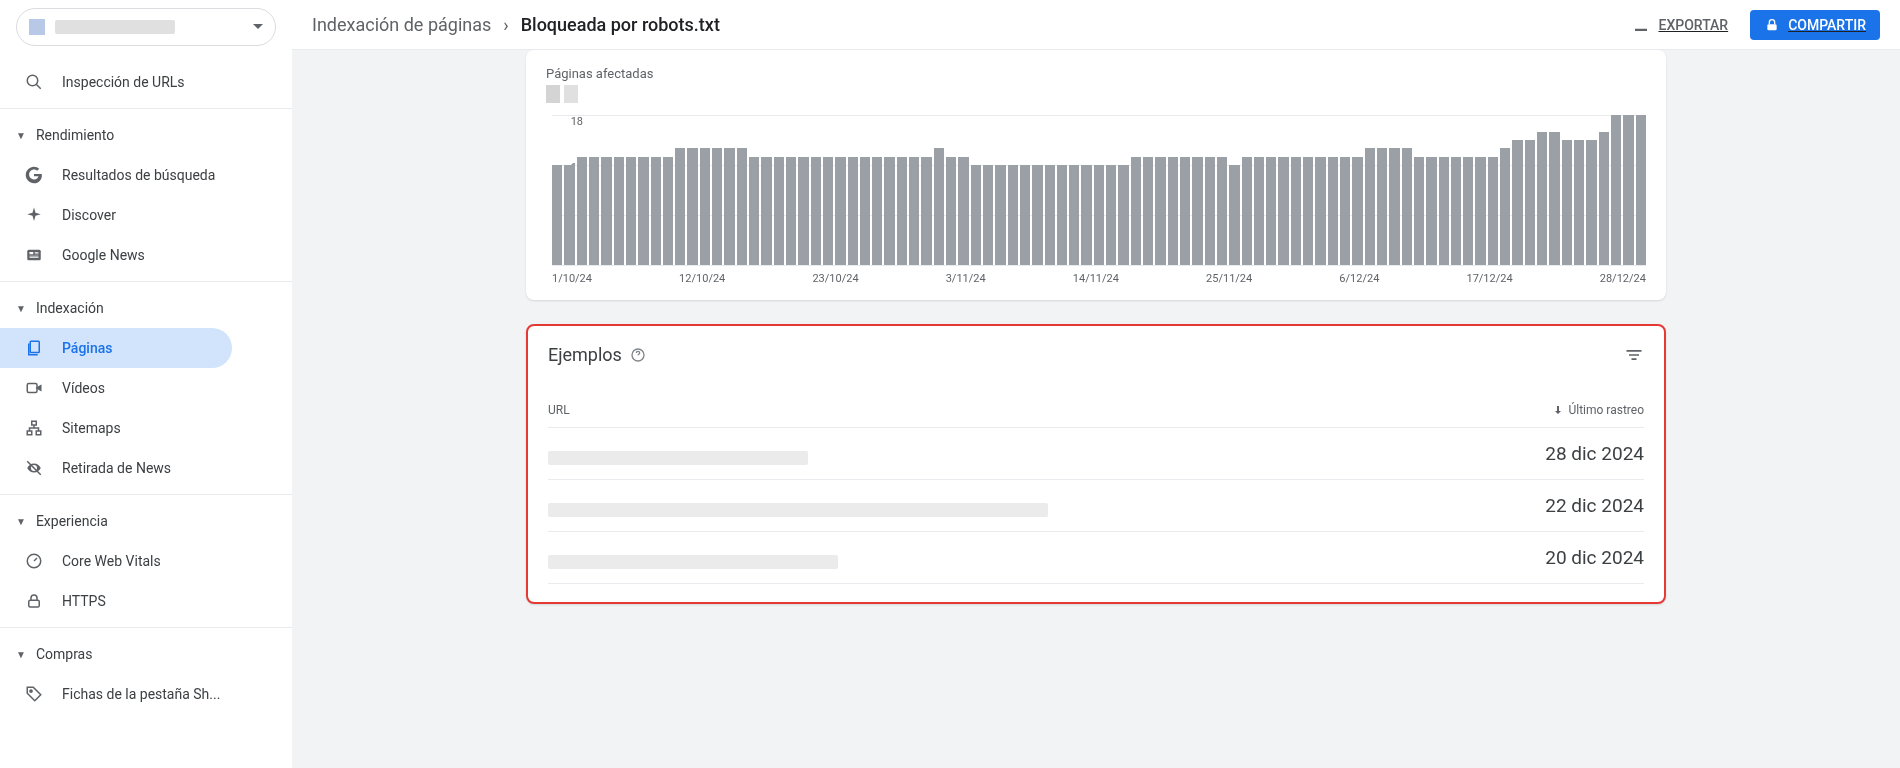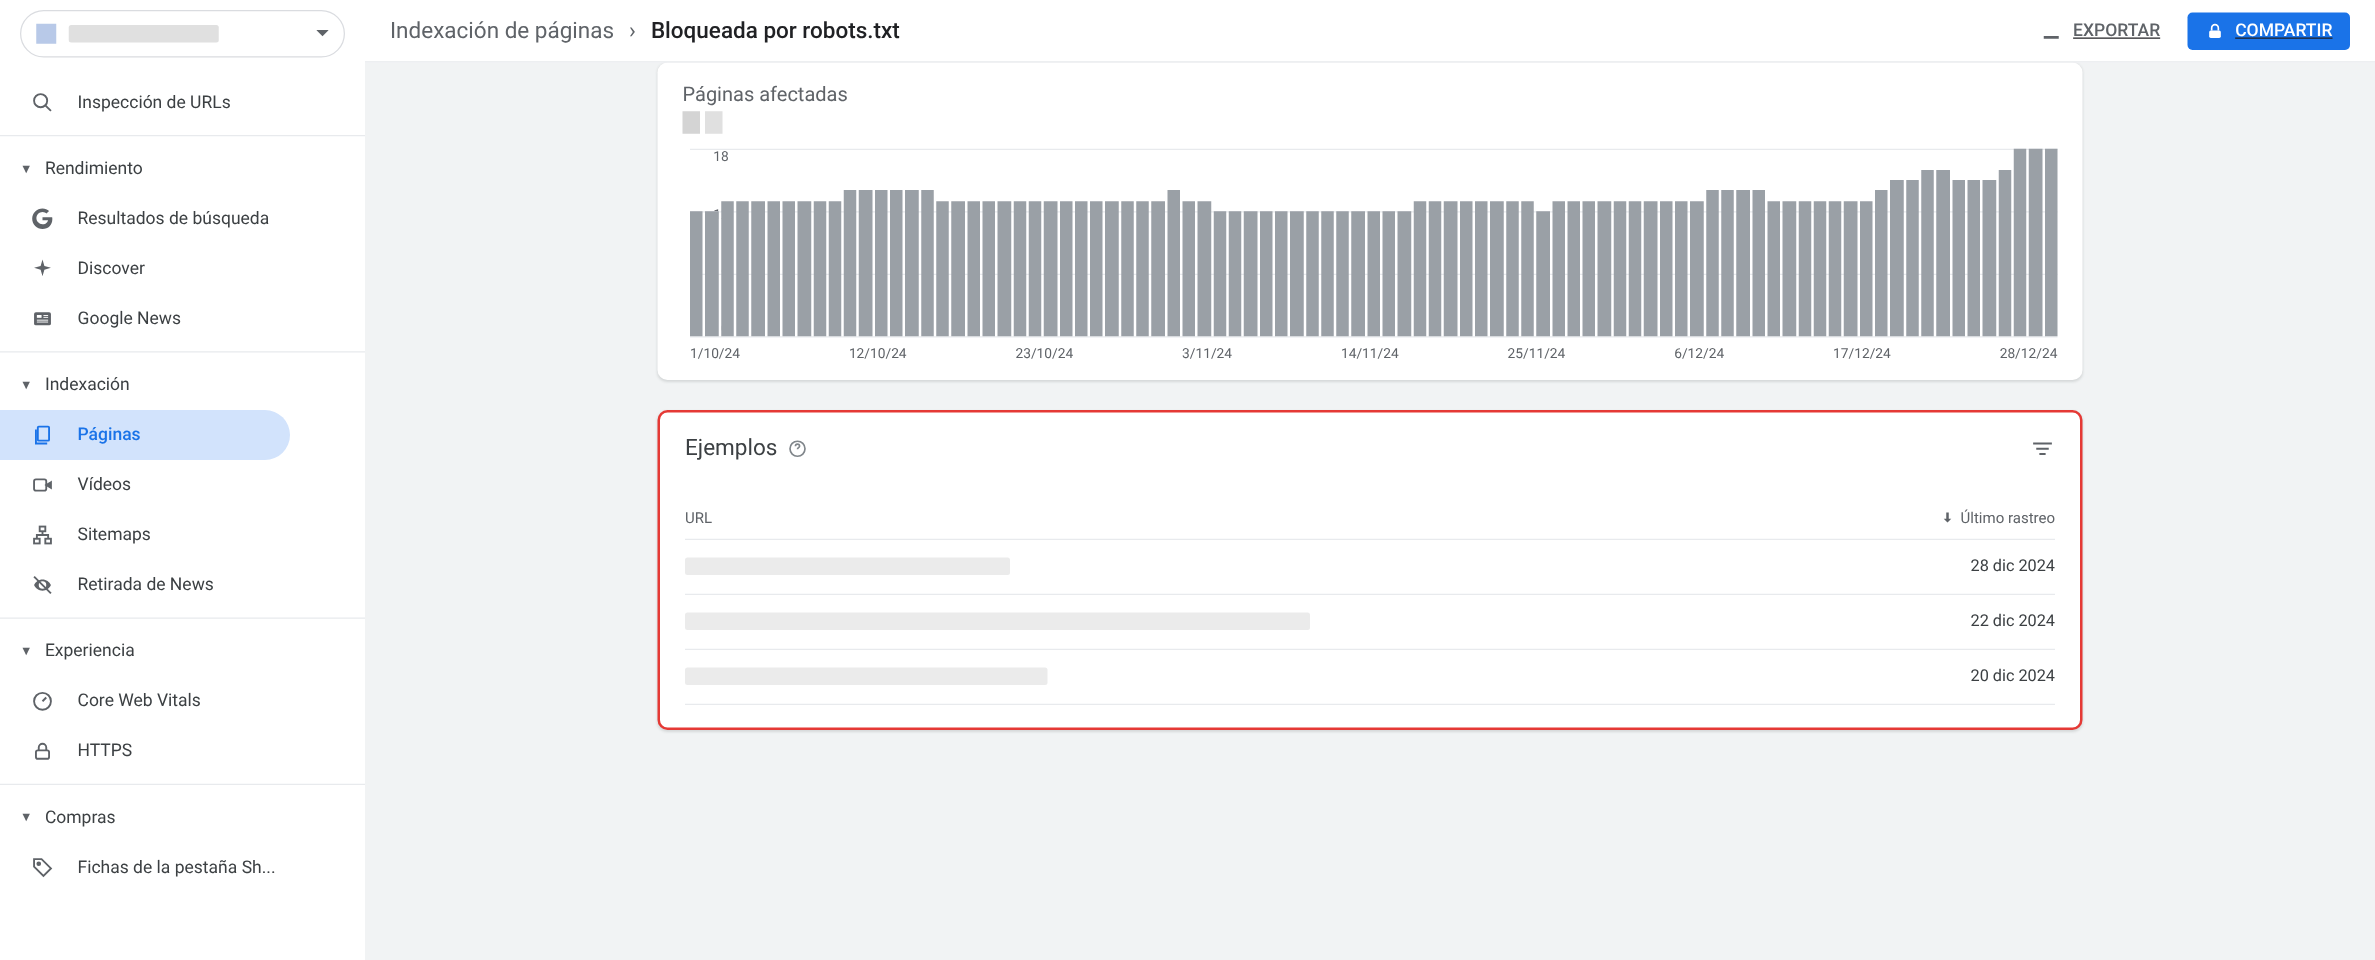--- a/index.html
+++ b/index.html
@@ -39,21 +39,21 @@
 .header-actions { display: flex; align-items: center; gap: 12px; text-decoration: underline; }
 .btn-export { display: flex; align-items: center; gap: 8px; color: #5f6368; font-weight: 500; font-size: 14px; padding: 6px 10px; cursor: pointer; }
 .btn-share { display: flex; align-items: center; gap: 8px; background: #1a73e8; color: #fff; font-weight: 500; font-size: 14px; padding: 7px 14px; border-radius: 4px; cursor: pointer; }
 
 .content { flex: 1; overflow-y: auto; padding: 0 0 20px 0; }
 
 .card { background: #fff; border-radius: 8px; margin: 0 234px 24px 234px; box-shadow: 0 1px 2px rgba(60,64,67,.15); }
 
 
 .chart-card { padding: 16px 20px 10px 20px; }
-.chart-title { font-size: 16px; color: #5f6368; margin-bottom: 4px; }
+.chart-title { font-size: 13px; color: #5f6368; margin-bottom: 4px; }
 .chart-stat { display: flex; gap: 4px; margin-bottom: 12px; }
 .stat-box { background: #e0e0e0; width: 14px; height: 18px; }
 .stat-box:first-child { background: #d4d4d4; }
 
 .chart-area { position: relative; height: 175px; display: flex; }
 .y-axis { position: absolute; left: -22px; top: 0; height: 150px; display: flex; flex-direction: column; justify-content: space-between; font-size: 11px; color: #5f6368; text-align: right; width: 20px; margin-left: 39px; }
 .chart-plot { flex: 1; position: relative; margin-left: 6px; }
 .gridlines { position: absolute; inset: 0; height: 150px; }
 .gridline { position: absolute; left: 0; right: 0; height: 1px; background: #e8eaed; }
 .bars { position: absolute; left: 0; right: 0; bottom: 25px; height: 150px; display: flex; align-items: flex-end; gap: 2px; }
@@ -65,21 +65,21 @@
 .ex-header { display: flex; justify-content: space-between; align-items: center; margin-bottom: 28px; }
 .ex-title-wrap { display: flex; align-items: center; gap: 8px; }
 .ex-title { font-size: 18px; color: #3c4043; }
 .ex-help { color: #80868b; }
 .ex-filter { color: #5f6368; cursor: pointer; }
 
 .table-header { display: flex; justify-content: space-between; padding: 10px 0; font-size: 12px; color: #5f6368; border-bottom: 1px solid #e8eaed; }
 .th-url { }
 .th-date { display: flex; align-items: center; gap: 4px; }
 
-.table-row { display: flex; justify-content: space-between; align-items: flex-start; padding: 14px 0; border-bottom: 1px solid #e8eaed; font-size: 13px; }
+.table-row { display: flex; justify-content: space-between; align-items: flex-end; padding: 14px 0; border-bottom: 1px solid #e8eaed; font-size: 19px; }
 .url-placeholder { height: 14px; background: #ebebeb; border-radius: 2px; }
 .row-date { color: #3c4043; }
 
 svg { display: block; }
 </style>
 </head>
 <body>
 
 <div class="app">
 

